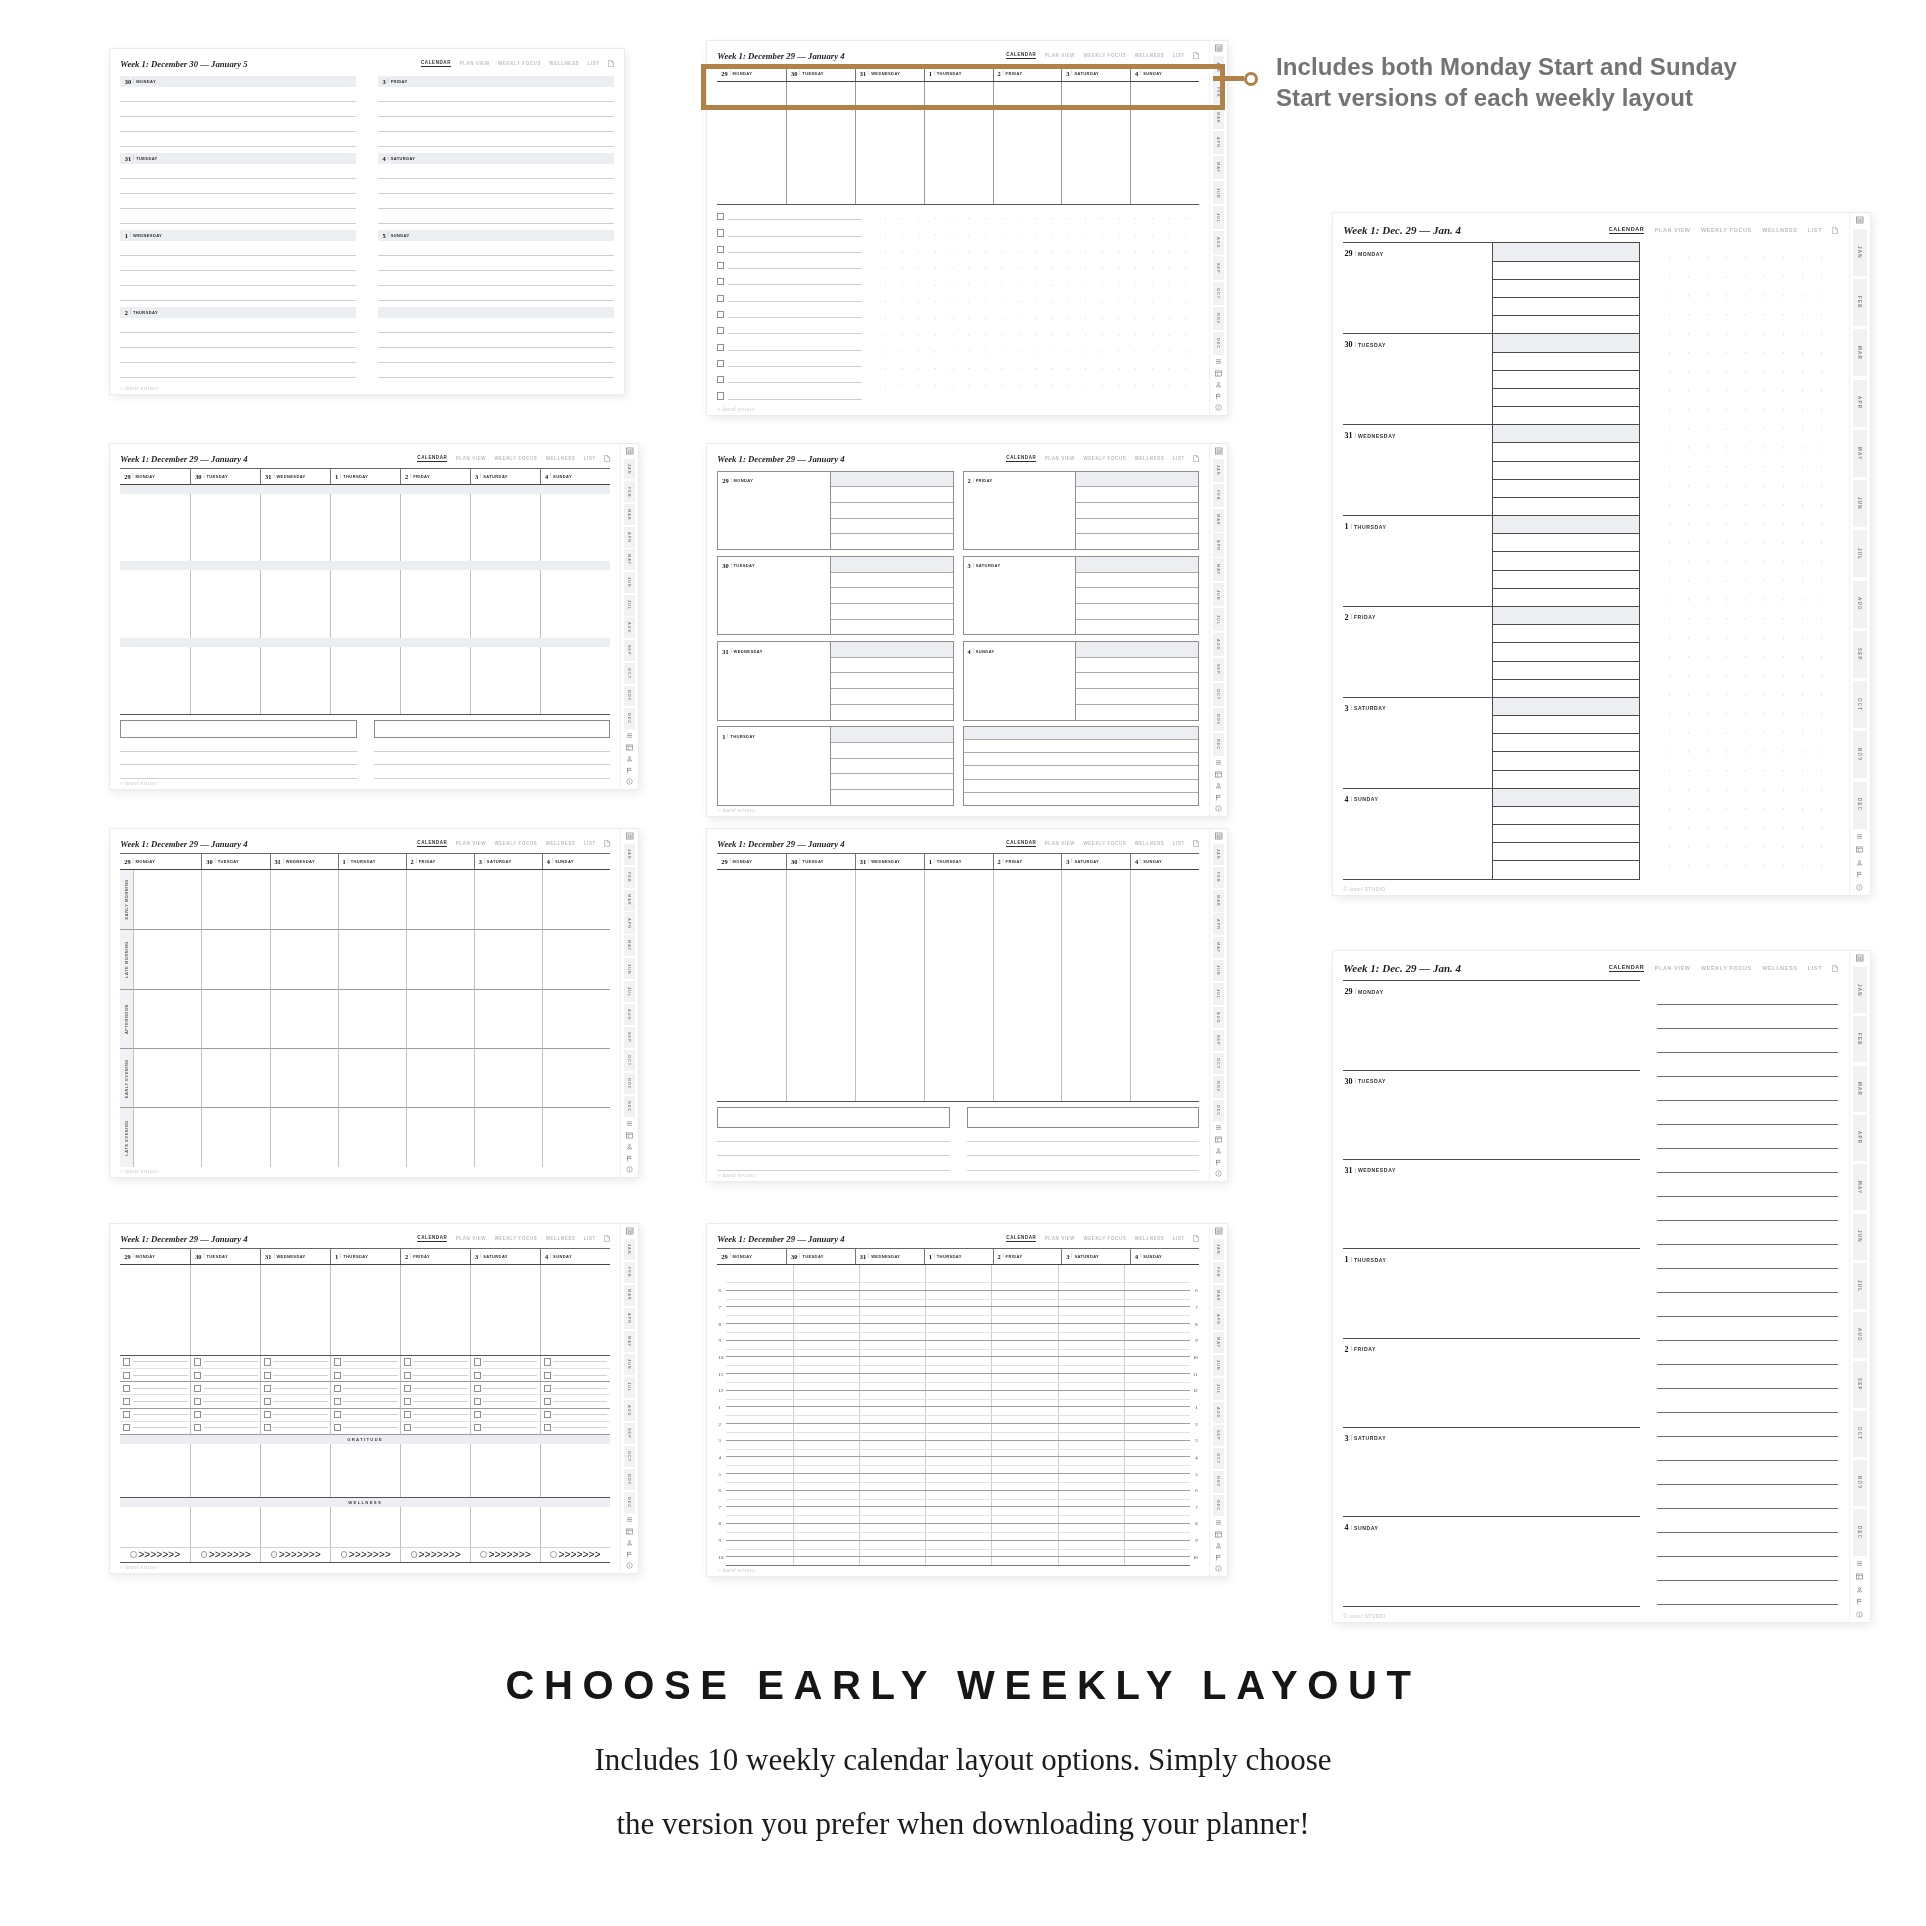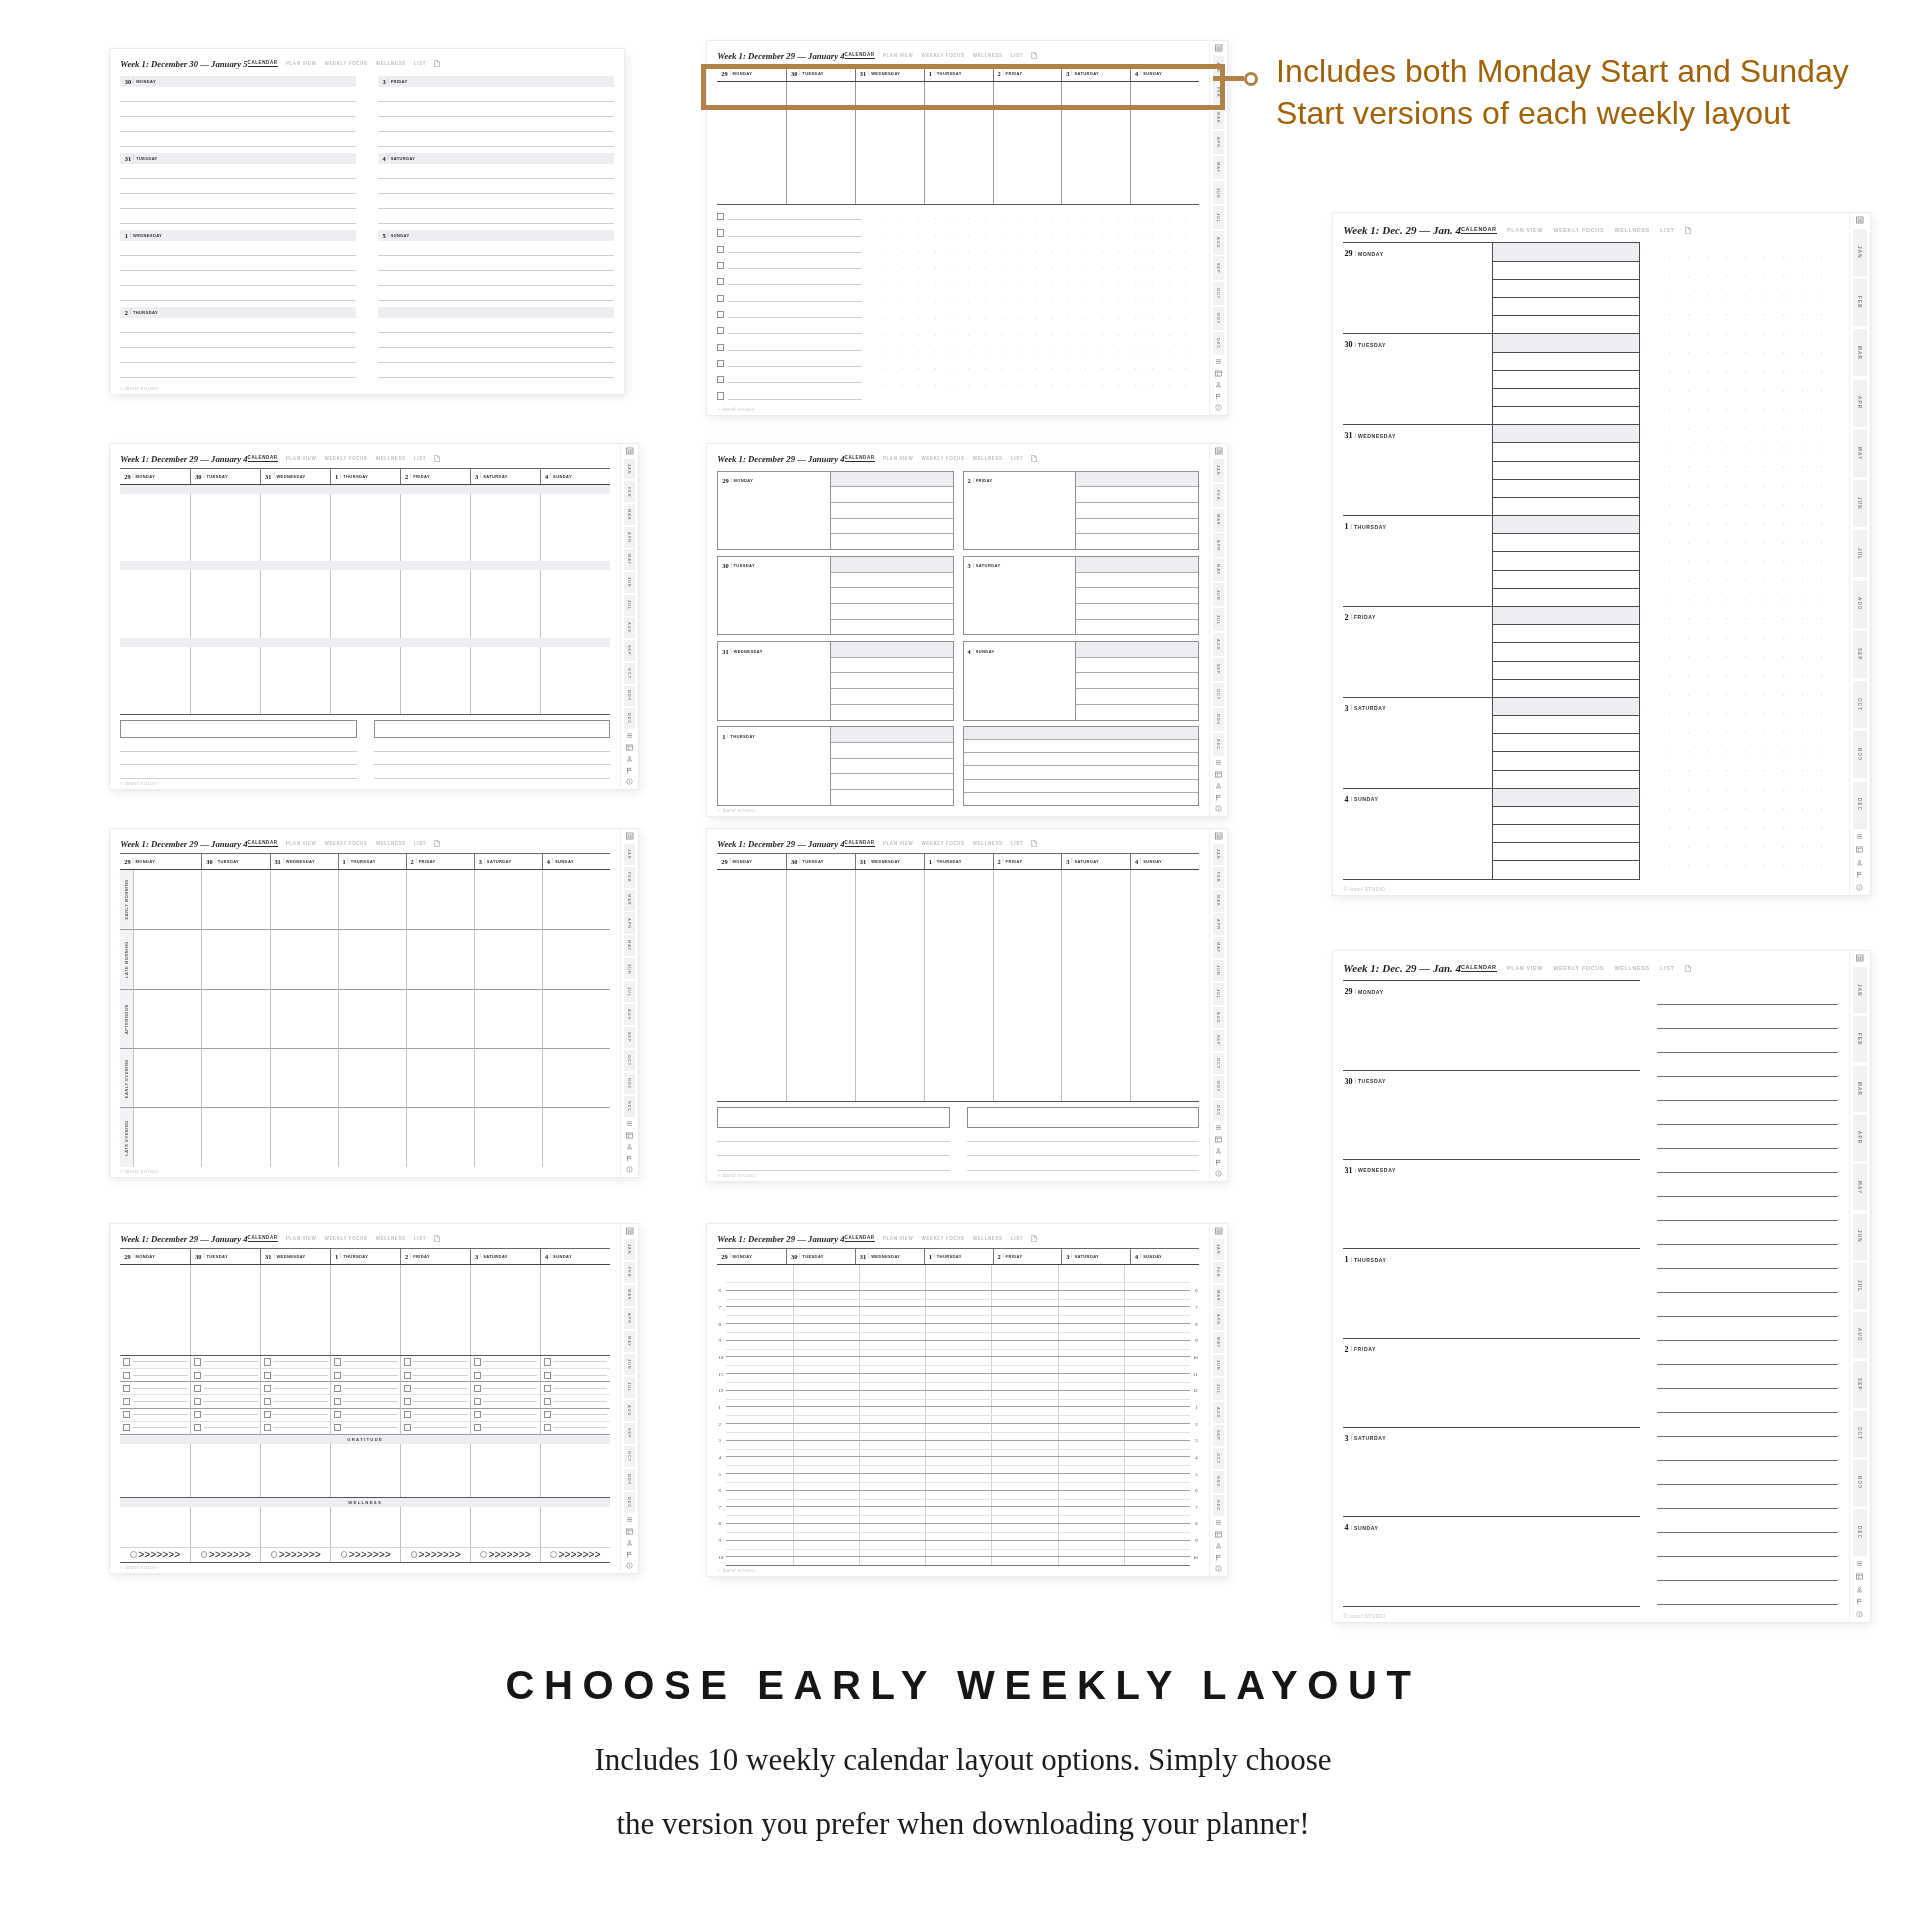--- a/index.html
+++ b/index.html
@@ -7,21 +7,21 @@
           font-family:"Liberation Sans",sans-serif;color:#222}
 
   
   .planner{position:absolute;background:#fff;display:flex;border:0.6px solid #ececec;
            box-shadow:1.9px 2.6px 9px rgba(0,0,0,.09)}
   .page{flex:1;min-width:0;display:flex;flex-direction:column;position:relative;
         padding:5.1px 10.3px 10.3px}
   .pfoot{position:absolute;left:10.3px;bottom:2.6px;font-size:4.2px;color:#c3c3c3;letter-spacing:0.3px}
   .pfoot i{font-family:"Liberation Serif",serif;font-style:italic;font-size:5.1px}
 
-  .phead{flex:none;height:19px;display:flex;align-items:center;}
+  .phead{flex:none;height:19px;display:flex;align-items:center;justify-content:space-between}
   .ptitle{font-family:"Liberation Serif",serif;font-style:italic;font-weight:700;
           font-size:8.7px;color:#1d1d1d;white-space:nowrap}
   .pnav{display:flex;align-items:center;gap:8.3px;font-size:4.5px;font-weight:700;
         letter-spacing:0.6px;color:#bdbdbd;white-space:nowrap}
   .pnav .nitem.active{color:#2d2d2d;border-bottom:0.9px solid #2d2d2d;padding-bottom:1.3px}
 
   
   .dlab{display:inline-flex;align-items:center;gap:1.9px;white-space:nowrap}
   .dnum{font-family:"Liberation Serif",serif;font-weight:700;font-style:normal;font-size:6.4px;color:#111}
   .dbar{font-style:normal;color:#aaa;font-size:4.5px;line-height:1}
@@ -151,22 +151,22 @@
   .big .tab{width:14px;font-size:4.5px;letter-spacing:1.3px}
   .ticon{flex:none;height:9.6px;display:flex;align-items:center;justify-content:center}
   .ticon.top{margin-bottom:1.3px}
   .ticon.info{margin-top:auto}
 
   
   .hl-box{position:absolute;border:5.1px solid #b18247;pointer-events:none;z-index:5}
   .hl-line{position:absolute;height:5.1px;background:#b18247;z-index:5}
   .hl-ring{position:absolute;width:8.3px;height:8.3px;border:3.2px solid #b18247;border-radius:50%;
            background:#fff;z-index:5}
-  .ann-text{position:absolute;width:648px;font-size:32px;line-height:1.3;font-weight:400;
-            color:#a16207;white-space:pre-line;letter-spacing:0.1px}
+  .ann-text{position:absolute;width:648px;font-size:24px;line-height:1.3;font-weight:700;
+            color:#737373;white-space:pre-line;letter-spacing:0.1px}
 
   
   .big-heading{position:absolute;left:0;right:0;text-align:center;font-weight:700;font-size:40px;
                letter-spacing:9.6px;color:#161616}
   .big-desc{position:absolute;left:0;right:0;text-align:center;
             font-family:"Liberation Serif",serif;font-size:31px;line-height:2.06;color:#1c1c1c;
             white-space:pre-line}
 </style>
 </head>
 <body>

